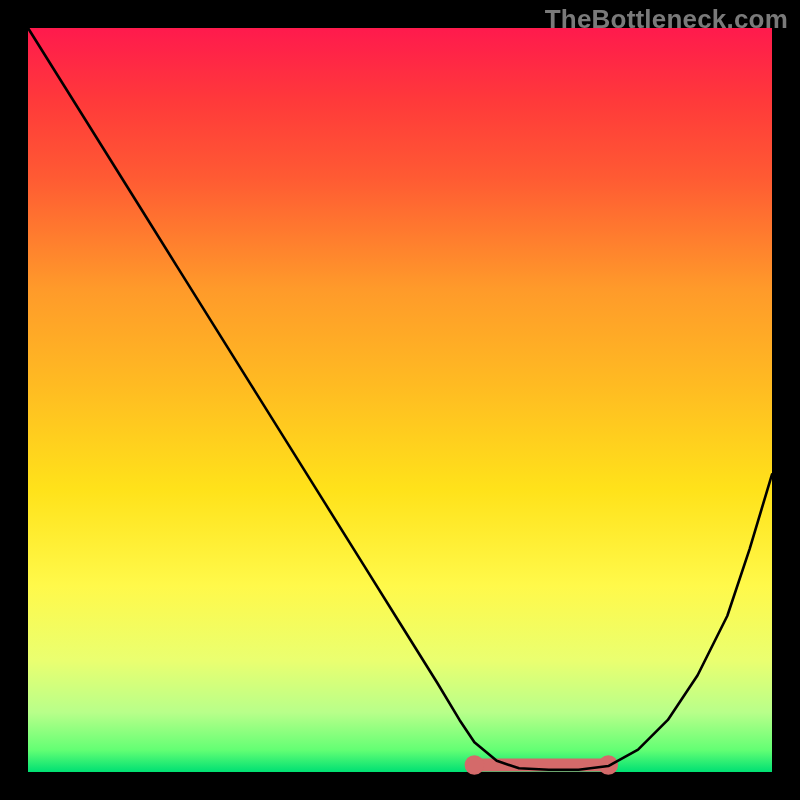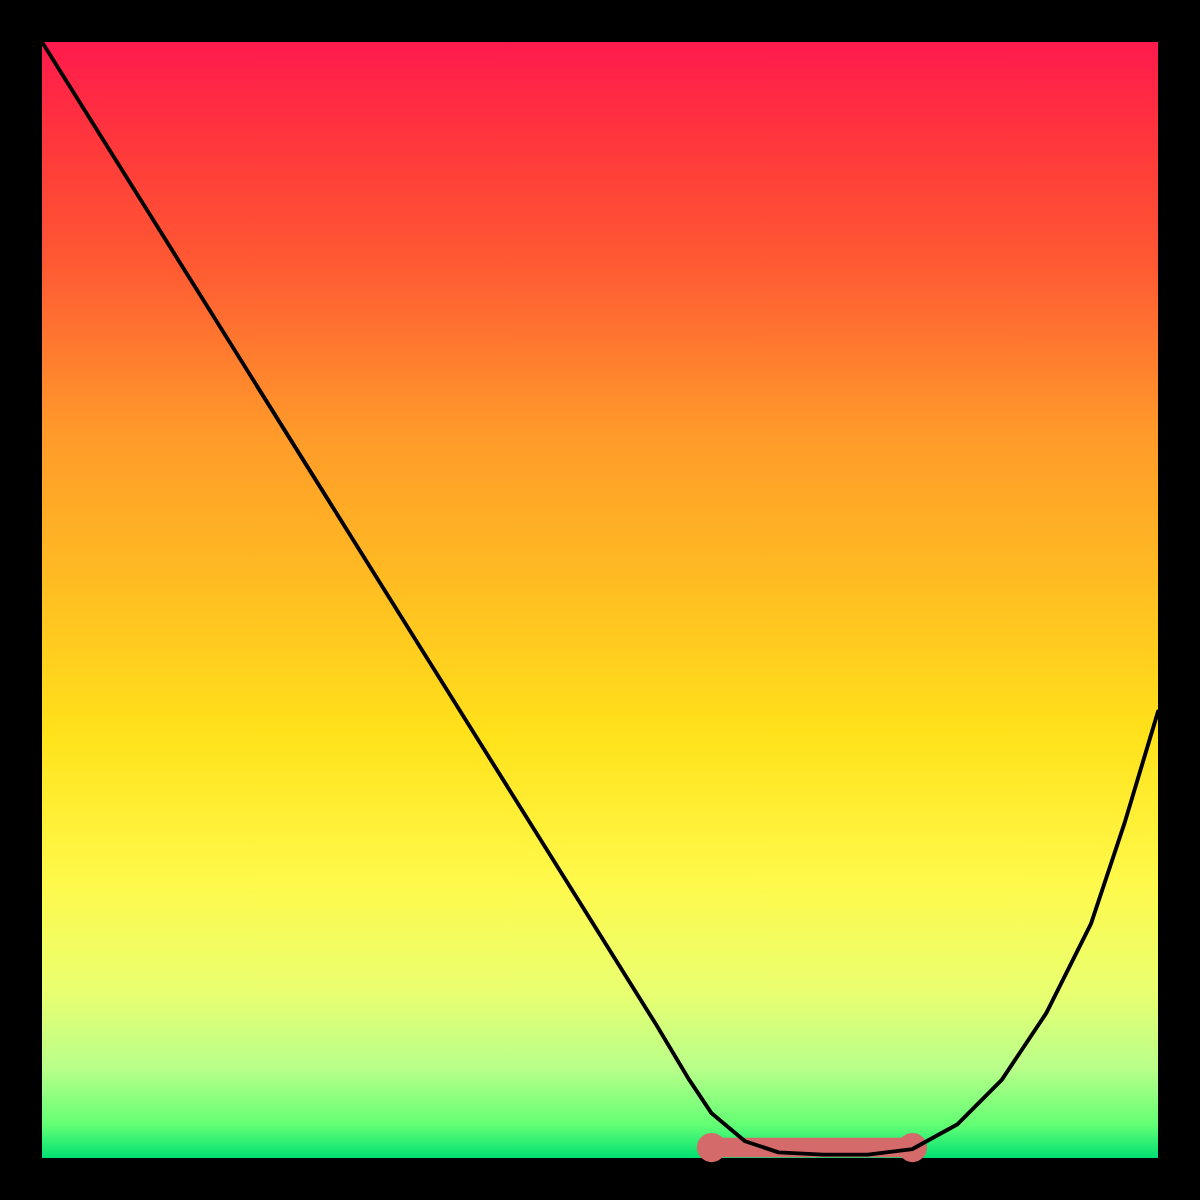--- a/index.html
+++ b/index.html
@@ -62,20 +62,21 @@
     font-weight: bold;
     color: #7a7a7a;
     letter-spacing: 0.2px;
     pointer-events: none;
   }
 </style>
 </head>
 <body>
 
 <div class="chart-wrap">
+  <span class="attribution">TheBottleneck.com</span>
 
   <div class="plot-area">
     <svg viewBox="0 0 744 744" preserveAspectRatio="none">
 
       <g>
         <rect class="marker" id="marker-bar" x="446.40" y="730.50" width="133.92" height="13.00" rx="6.50" ry="6.50" fill="#d46a6a"></rect>
         <circle class="marker" id="marker-cap-left" cx="446.40" cy="737.00" r="9.75" fill="#d46a6a"></circle>
         <circle class="marker" id="marker-cap-right" cx="580.32" cy="737.00" r="9.75" fill="#d46a6a"></circle>
       </g>
 

